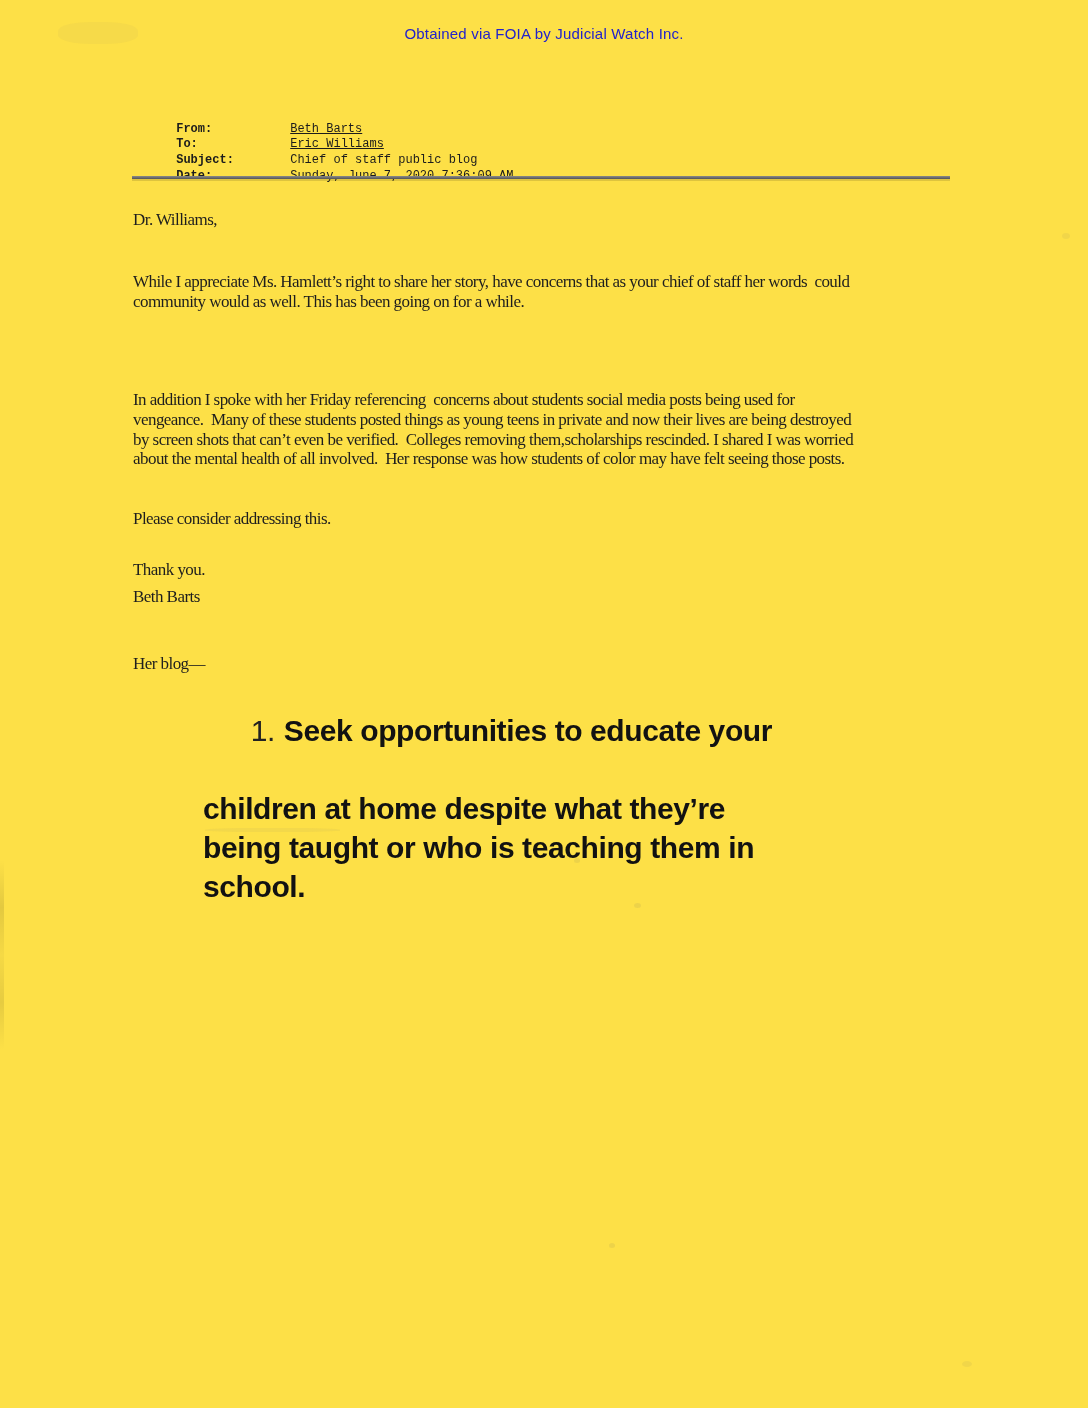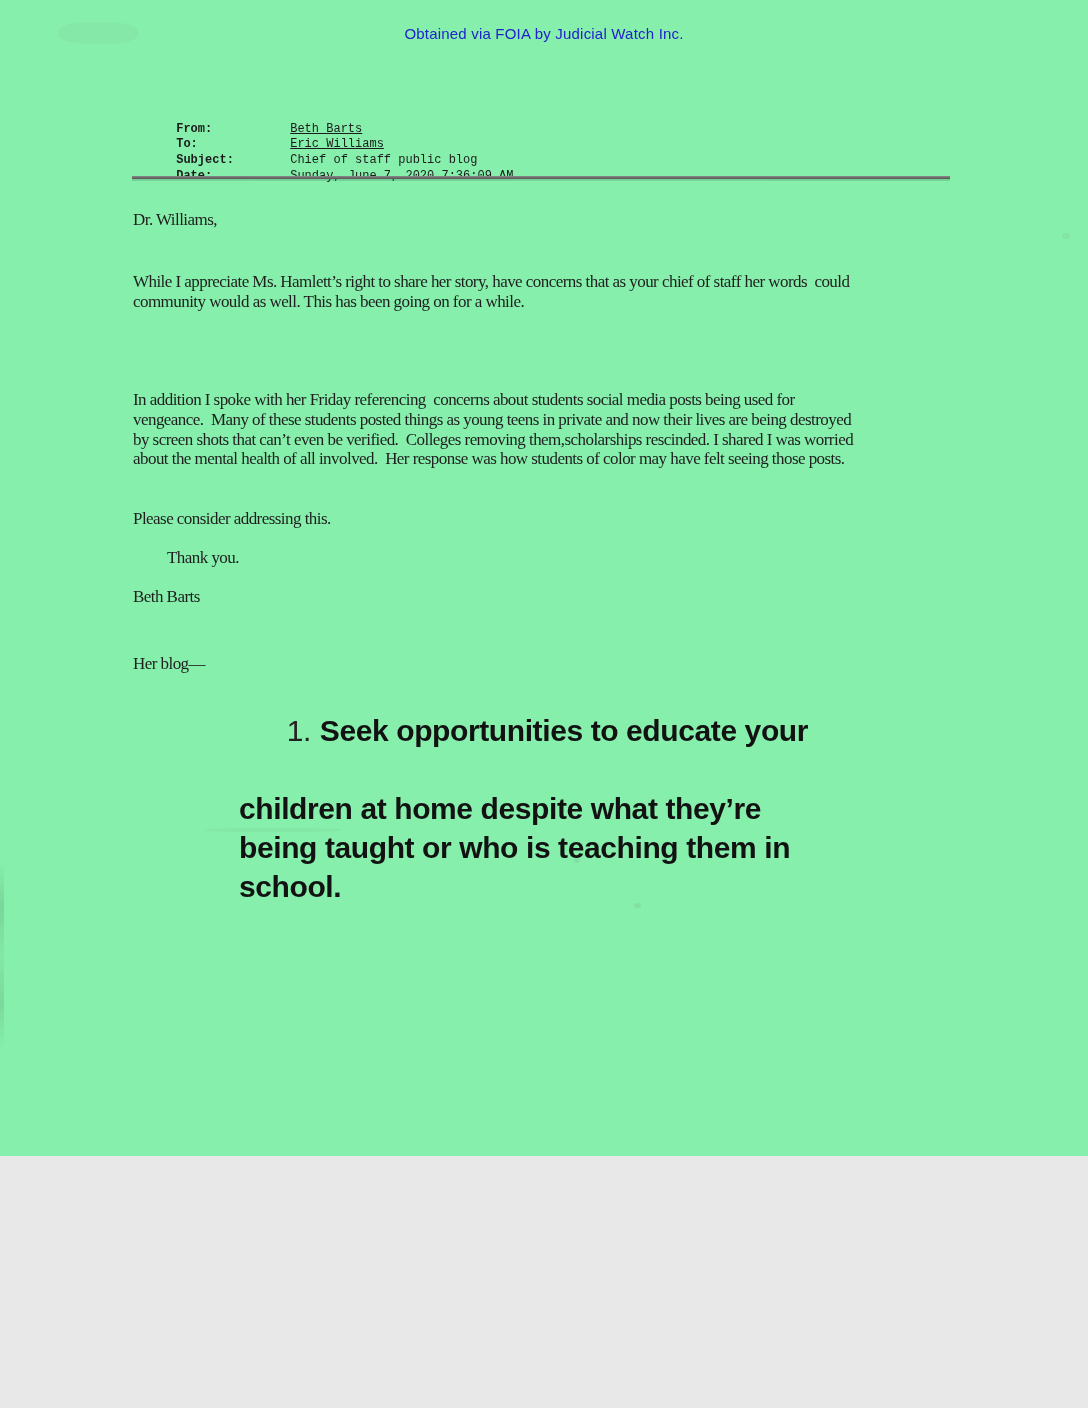--- a/index.html
+++ b/index.html
@@ -3,22 +3,22 @@
 <meta charset="utf-8">
 <style>
   html, body {
     margin: 0;
     padding: 0;
     background: #e8e8e8;
   }
   .page {
     position: relative;
     width: 1088px;
-    height: 1156px;
-    background: #86efac;
+    height: 1408px;
+    background: #fde047;
     overflow: hidden;
     font-family: "Liberation Serif", serif;
     color: #1e1e1e;
   }
   .watermark {
     position: absolute;
     top: 25px;
     left: 0;
     width: 100%;
     text-align: center;
@@ -64,34 +64,33 @@
     white-space: pre;
     font-size: 17px;
     letter-spacing: -0.55px;
     line-height: 19.8px;
     color: #1e1e1e;
   }
   .salutation   { top: 210px; text-align: right; }
   .paragraph-1  { top: 272px; }
   .paragraph-2  { top: 390px; }
   .request-line { top: 509px; }
-  .thanks-line  { top: 548px; margin-left: 34px; }
+  .thanks-line  { top: 560px; }
   .sig-line     { top: 587px; }
   .blog-intro   { top: 626px; margin-top: 28px; }
   .quote {
     position: absolute;
     left: 203px;
     top: 672px;
     width: 700px;
     font-family: "Liberation Sans", sans-serif;
     font-size: 30px;
     line-height: 39px;
     letter-spacing: -0.4px;
     color: #121212;
-    margin-left: 36px;
   }
   .qline { white-space: pre; }
   .qnum {
     font-weight: 400;
     margin-right: 9px;
     color: #222222;
   }
   .qbold { font-weight: 700; }
   
   .art {

